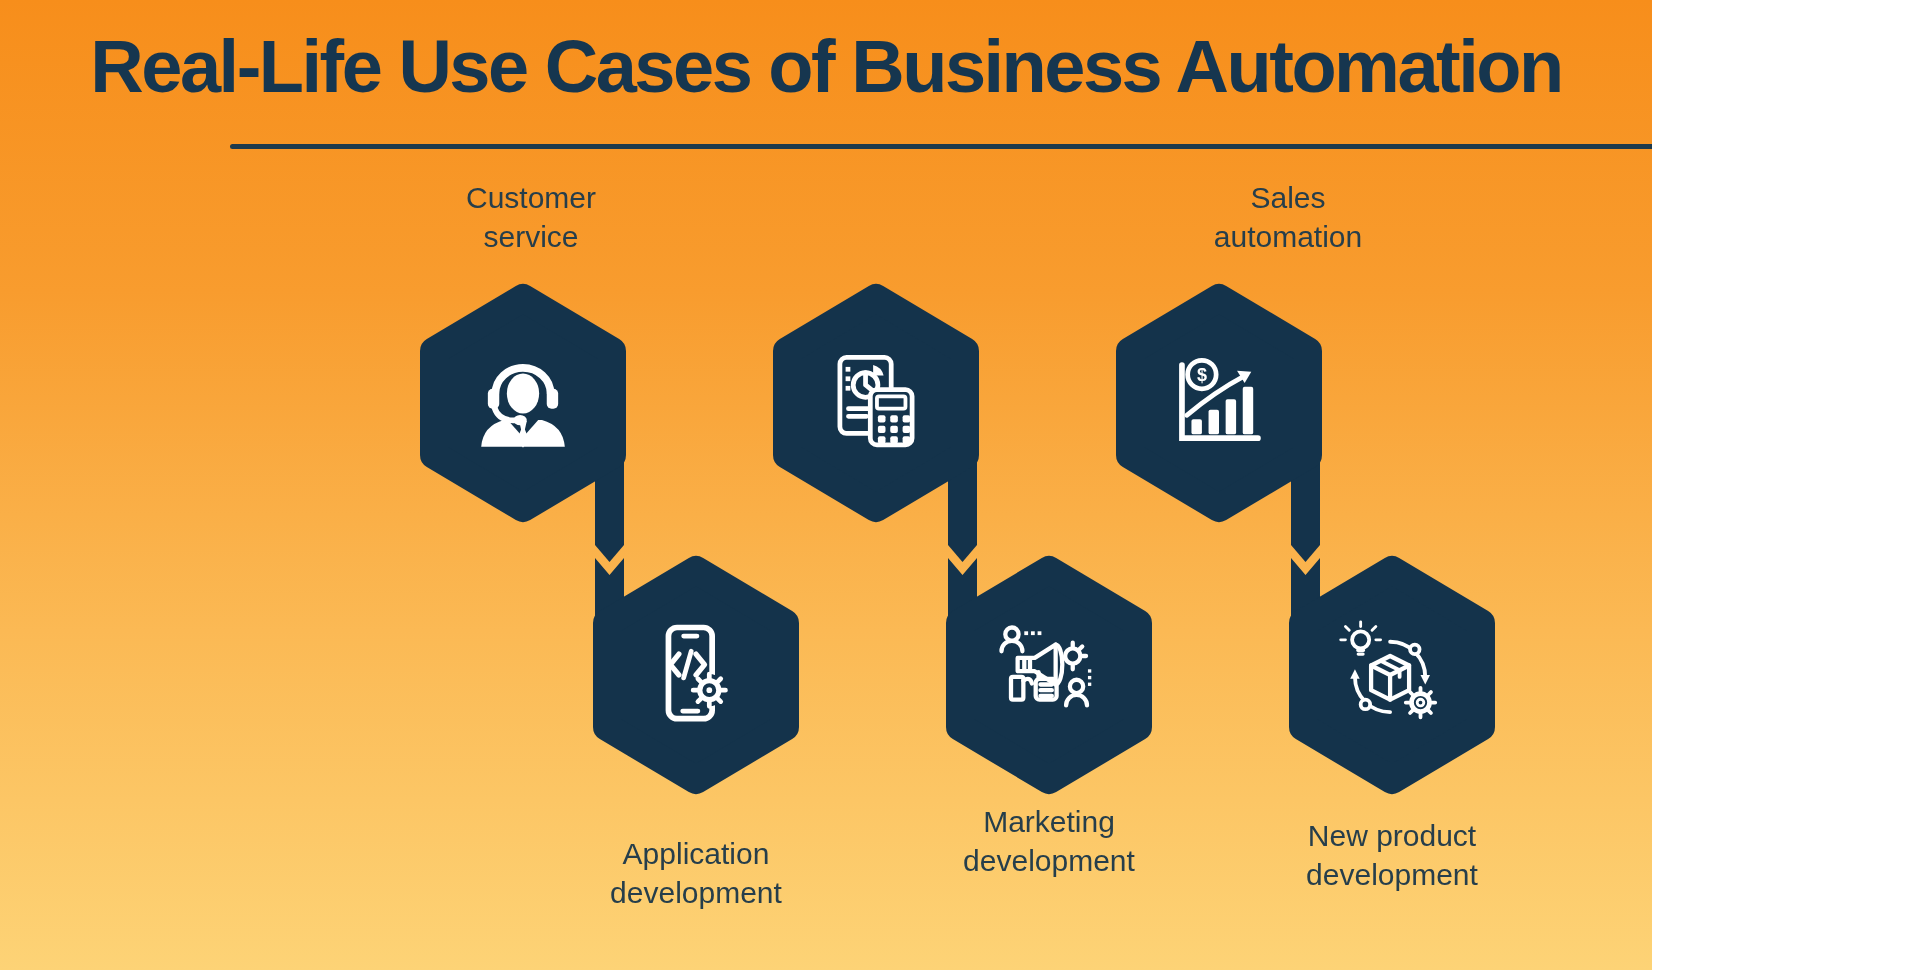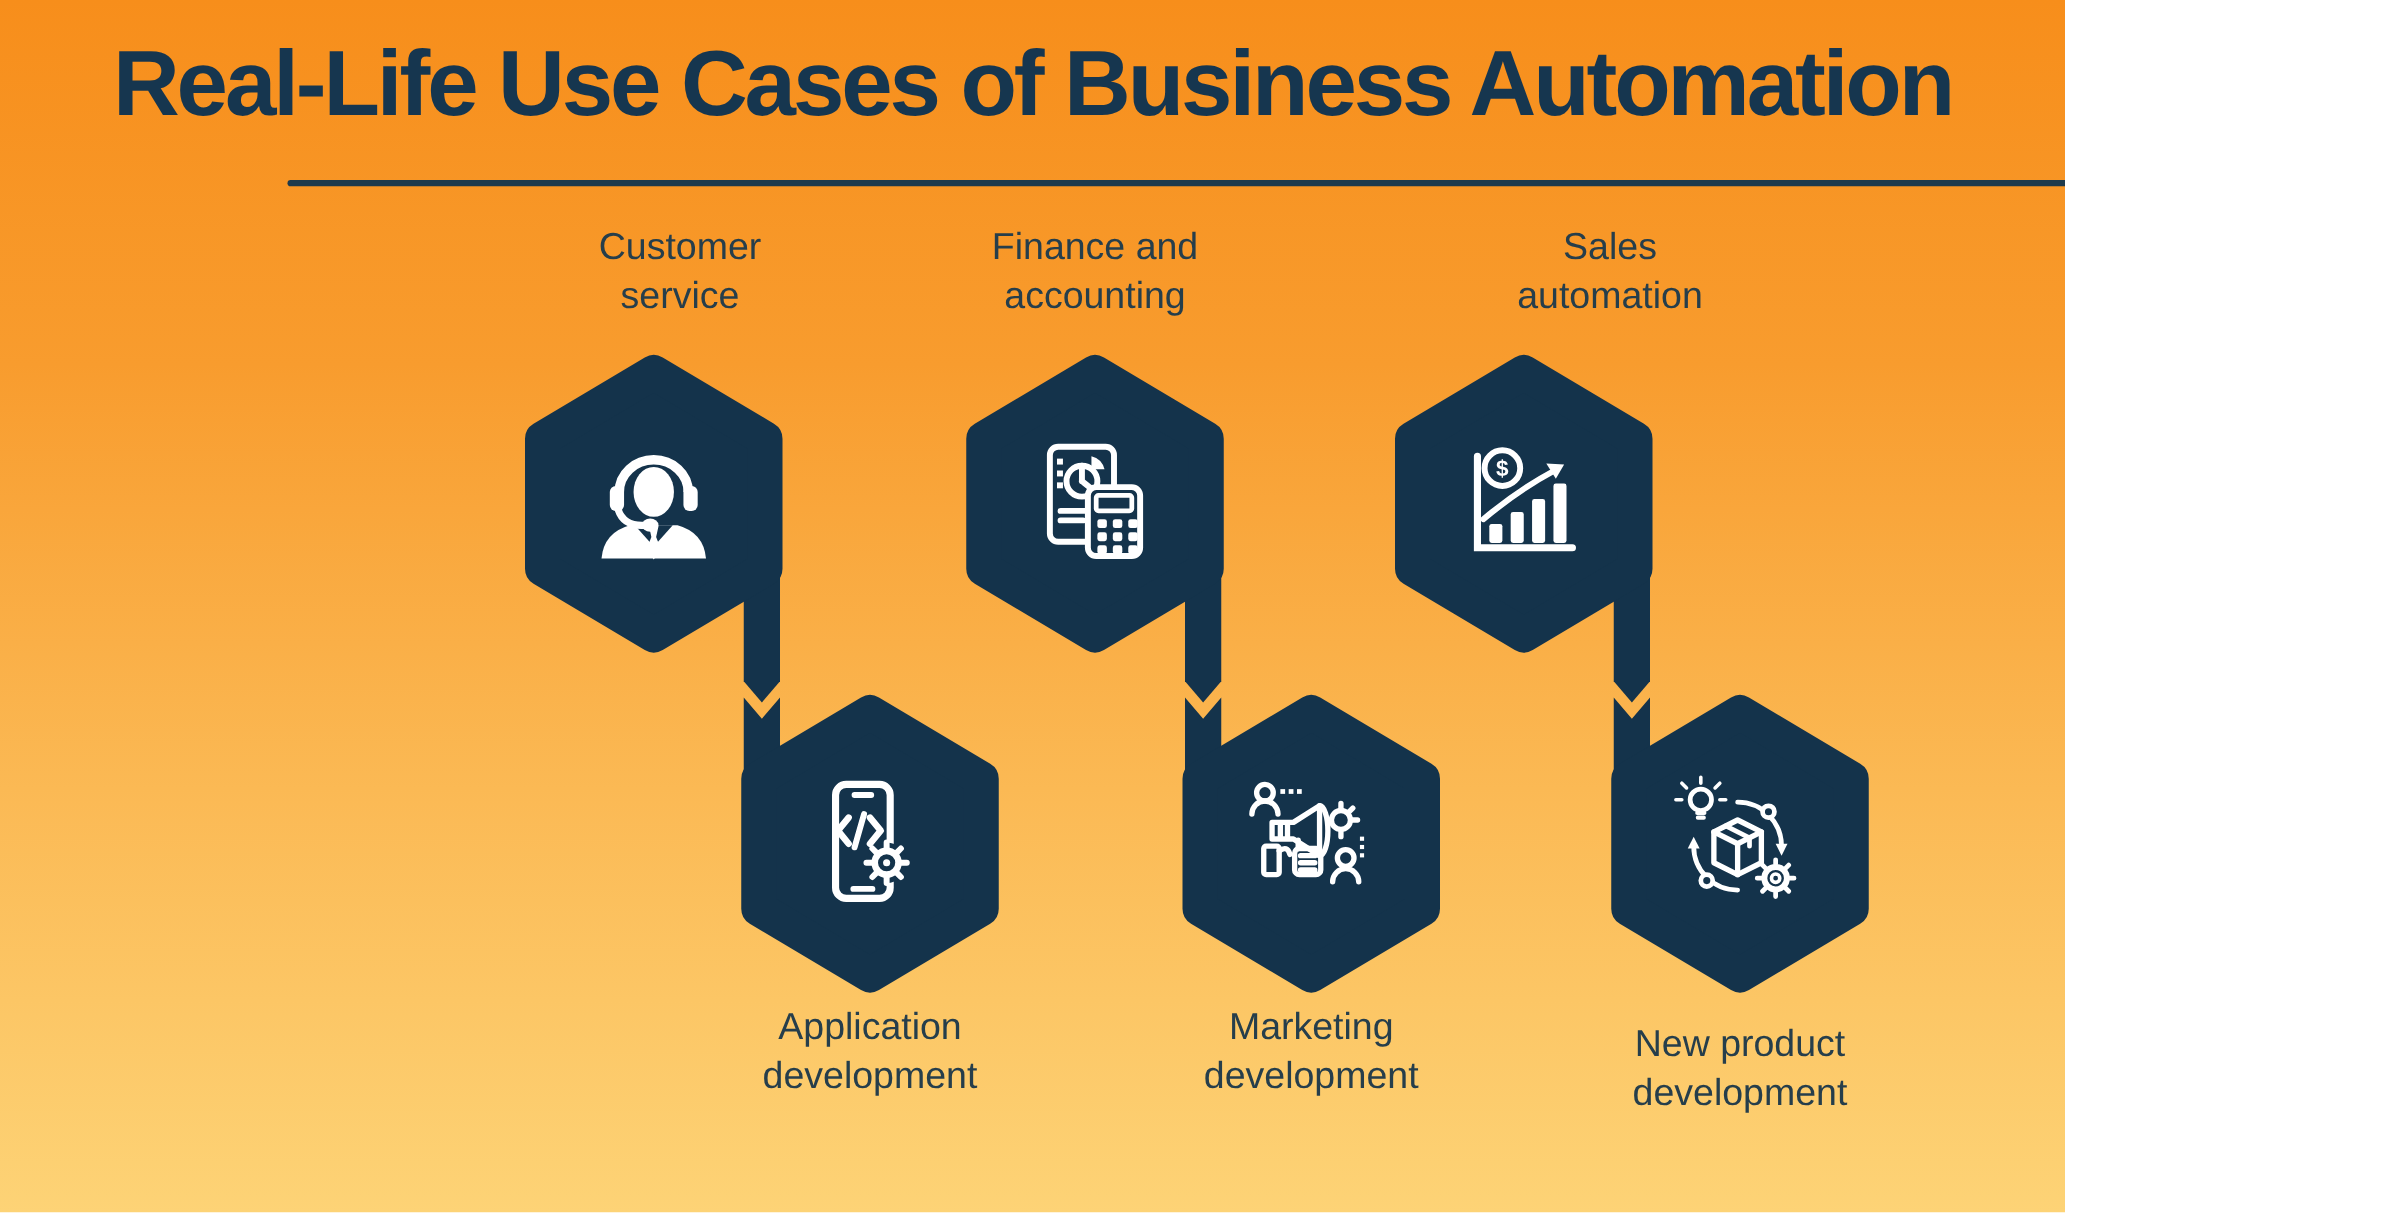--- a/index.html
+++ b/index.html
@@ -21,22 +21,22 @@
     background:#1E3A4C;border-radius:3px;
   }
   .shapes{position:absolute;left:0;top:0;}
   .hex-label{
     position:absolute;width:380px;margin-left:-190px;
     text-align:center;white-space:pre-line;
     font-size:30px;line-height:1.3;color:#263E4B;
   }
   .lbl-top{top:178px;}
   .lbl-bottom{top:802px;}
-  .l1{left:544px;} .l2{left:876px;} .l3{left:1288px;}
-  .l4{left:696px;} .l5{left:1049px;} .l6{left:1392px;margin-top:14px;}
+  .l1{left:531px;} .l2{left:876px;} .l3{left:1288px;}
+  .l4{left:696px;margin-top:32px;} .l5{left:1049px;} .l6{left:1392px;margin-top:14px;}
 </style>
 </head>
 <body>
 
 <div class="canvas">
 
   <div class="title">Real-Life Use Cases of Business Automation</div>
   <div class="title-underline"></div>
 
   <svg class="shapes" width="1920" height="970" viewBox="0 0 1920 970">
@@ -190,22 +190,20 @@
         <circle cx="90" cy="89" r="3.5" stroke-width="3"></circle>
         <path d="M102 89 L105.5 89 M98.5 97.5 L101 100 M90 101 L90 104.5 M81.5 97.5 L79 100 M78 89 L74.5 89 M81.5 80.5 L79 78 M90 77 L90 73.5 M98.5 80.5 L101 78" stroke-width="4"></path>
       </g>
       <polygon points="90,60 100,60 95,70" fill="#FFFFFF"></polygon>
       <polygon points="16,64 26,64 21,54" fill="#FFFFFF"></polygon>
     </svg>
   </svg>
 
   <div class="hex-label lbl-top l1">Customer
 service</div>
-  <div class="hex-label lbl-top l2">Finance and
-accounting</div>
   <div class="hex-label lbl-top l3">Sales
 automation</div>
   <div class="hex-label lbl-bottom l4">Application
 development</div>
   <div class="hex-label lbl-bottom l5">Marketing
 development</div>
   <div class="hex-label lbl-bottom l6">New product
 development</div>
 
 </div>

